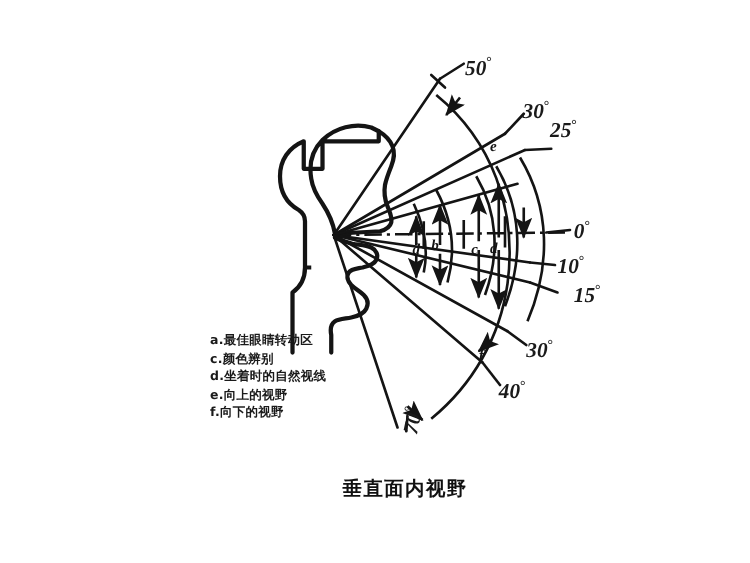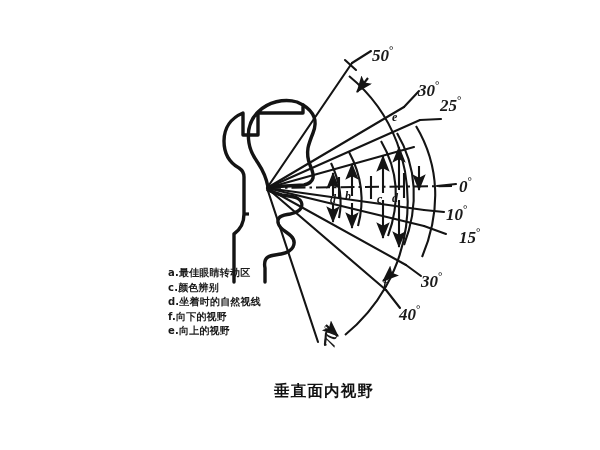--- a/index.html
+++ b/index.html
@@ -215,19 +215,19 @@
   <div class="mark" style="left:345px;top:189px;">b</div>
   <div class="mark" style="left:377px;top:192px;">c</div>
   <div class="mark" style="left:392px;top:191px;">d</div>
   <div class="mark" style="left:392px;top:110px;">e</div>
   <div class="mark" style="left:383px;top:277px;">f</div>
 
   <div class="legend">
     <div>a.最佳眼睛转动区</div>
     <div>c.颜色辨别</div>
     <div>d.坐着时的自然视线</div>
+    <div>e.向上的视野</div>
     <div>f.向下的视野</div>
-    <div>e.向上的视野</div>
   </div>
 
   <div class="title">垂直面内视野</div>
 
 </div>
 
 </body></html>

